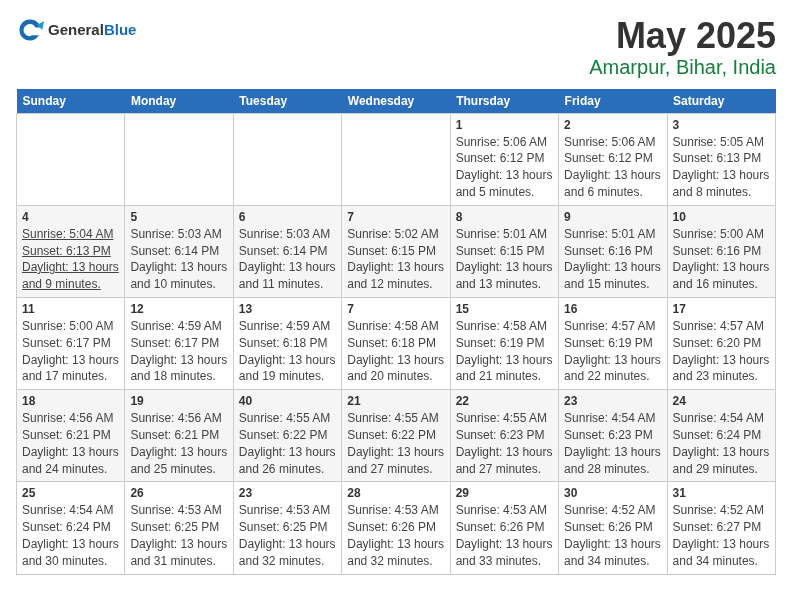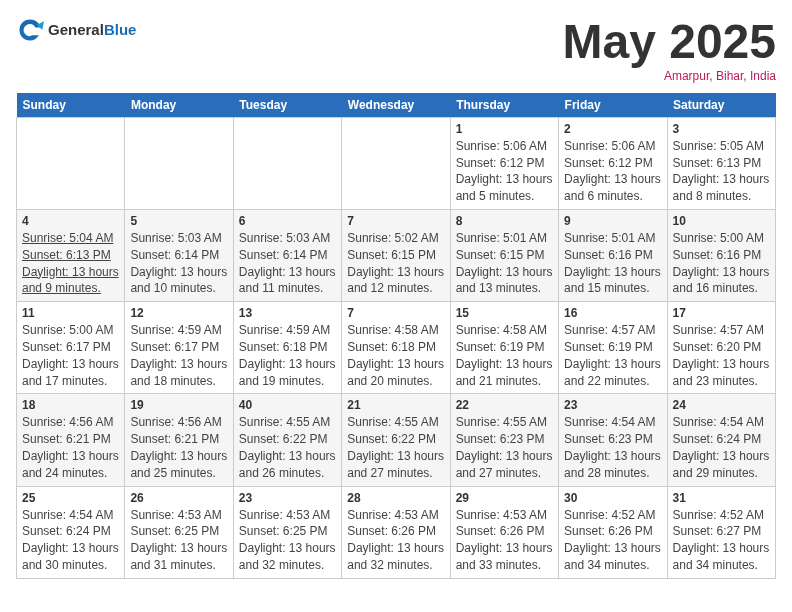--- a/index.html
+++ b/index.html
@@ -37,30 +37,30 @@
       color: #1a6bb5;
     }
     .logo-icon {
       width: 28px;
       height: 28px;
     }
     .title-block {
       text-align: right;
     }
     .title-block h1 {
-      font-size: 48px;
+      font-size: 36px;
       font-weight: bold;
       color: #333;
       line-height: 1.1;
       text-align: right;
     }
     .title-block h2 {
-      font-size: 12px;
+      font-size: 20px;
       font-weight: normal;
-      color: #be185d;
+      color: #15803d;
     }
     table {
       width: 100%;
       border-collapse: collapse;
       font-size: 10.5px;
     }
     thead tr th {
       background-color: #2a6ebb;
       color: #fff;
       text-align: left;

